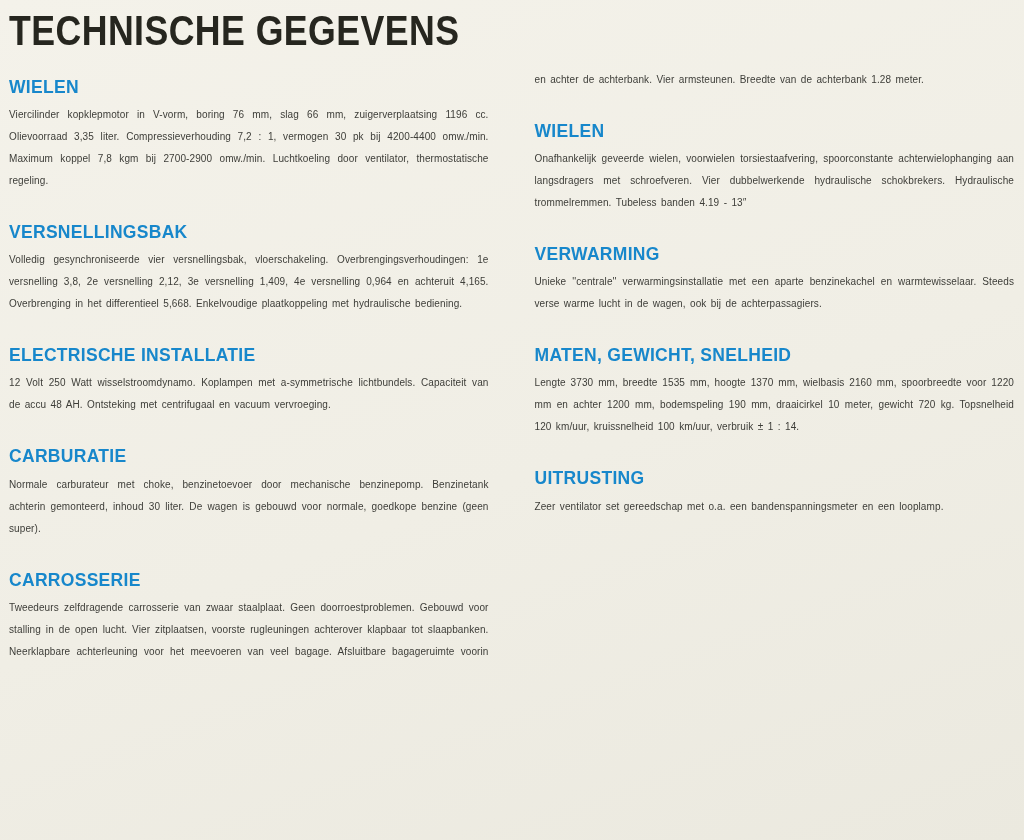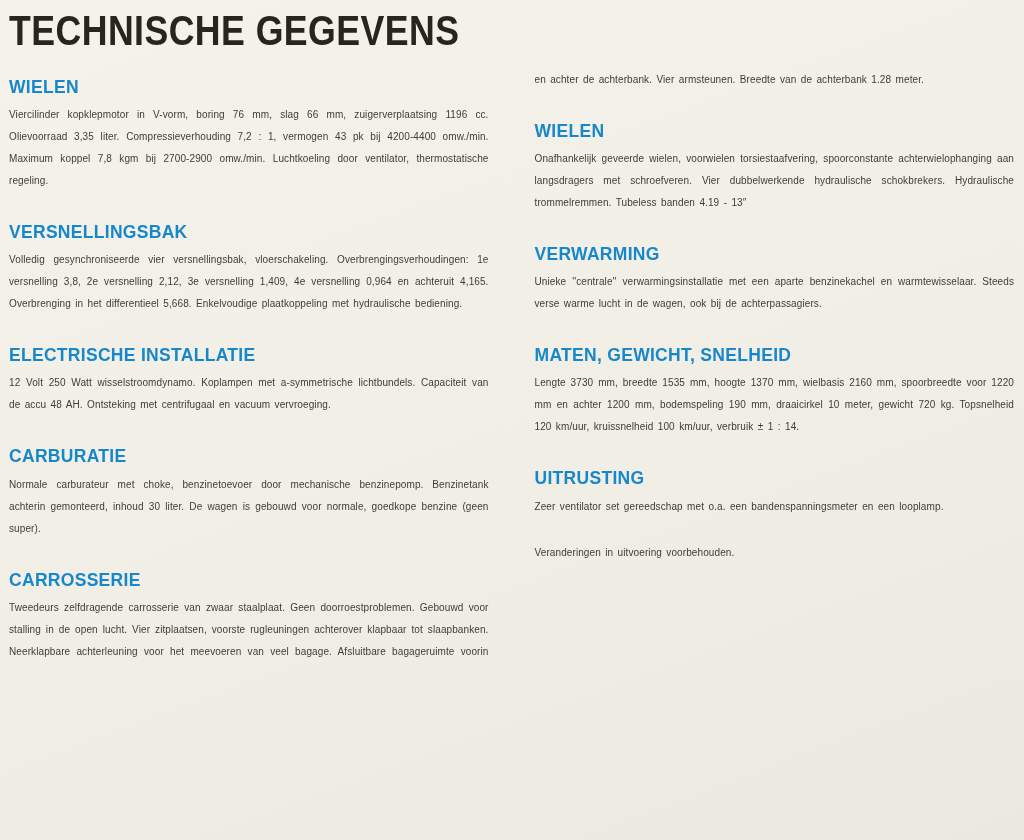--- a/index.html
+++ b/index.html
@@ -43,21 +43,21 @@
 <div class="page">
 
   <h1 class="page-title">TECHNISCHE GEGEVENS</h1>
 
   <div class="cols">
 
     <div class="col col-left">
 
       <section>
         <h2 class="section-heading">WIELEN</h2>
-        <p class="para">Viercilinder kopklepmotor in V-vorm, boring 76 mm, slag 66 mm, zuigerverplaatsing 1196 cc. Olievoorraad 3,35 liter. Compressieverhouding 7,2 : 1, vermogen 43 pk bij 4200-4400 omw./min. Maximum koppel 7,8 kgm bij 2700-2900 omw./min. Luchtkoeling door ventilator, thermostatische regeling.</p>
+        <p class="para">Viercilinder kopklepmotor in V-vorm, boring 76 mm, slag 66 mm, zuigerverplaatsing 1196 cc. Olievoorraad 3,35 liter. Compressieverhouding 7,2 : 1, vermogen 30 pk bij 4200-4400 omw./min. Maximum koppel 7,8 kgm bij 2700-2900 omw./min. Luchtkoeling door ventilator, thermostatische regeling.</p>
       </section>
 
       <section>
         <h2 class="section-heading">VERSNELLINGSBAK</h2>
         <p class="para">Volledig gesynchroniseerde vier versnellingsbak, vloerschakeling. Overbrengingsverhoudingen: 1e versnelling 3,8, 2e versnelling 2,12, 3e versnelling 1,409, 4e versnelling 0,964 en achteruit 4,165. Overbrenging in het differentieel 5,668. Enkelvoudige plaatkoppeling met hydraulische bediening.</p>
       </section>
 
       <section>
         <h2 class="section-heading">ELECTRISCHE INSTALLATIE</h2>
         <p class="para">12 Volt 250 Watt wisselstroomdynamo. Koplampen met a-symmetrische lichtbundels. Capaciteit van de accu 48 AH. Ontsteking met centrifugaal en vacuum vervroeging.</p>
@@ -94,21 +94,18 @@
       <section>
         <h2 class="section-heading">MATEN, GEWICHT, SNELHEID</h2>
         <p class="para">Lengte 3730 mm, breedte 1535 mm, hoogte 1370 mm, wielbasis 2160 mm, spoorbreedte voor 1220 mm en achter 1200 mm, bodemspeling 190 mm, draaicirkel 10 meter, gewicht 720 kg. Topsnelheid 120 km/uur, kruissnelheid 100 km/uur, verbruik ± 1 : 14.</p>
       </section>
 
       <section>
         <h2 class="section-heading">UITRUSTING</h2>
         <p class="para">Zeer ventilator set gereedschap met o.a. een bandenspanningsmeter en een looplamp.</p>
       </section>
 
-      <section class="footnote">
-        <p class="para">Veranderingen in uitvoering voorbehouden.</p>
-      </section>
 
 
     </div>
 
   </div>
 </div>
 
 </body></html>

